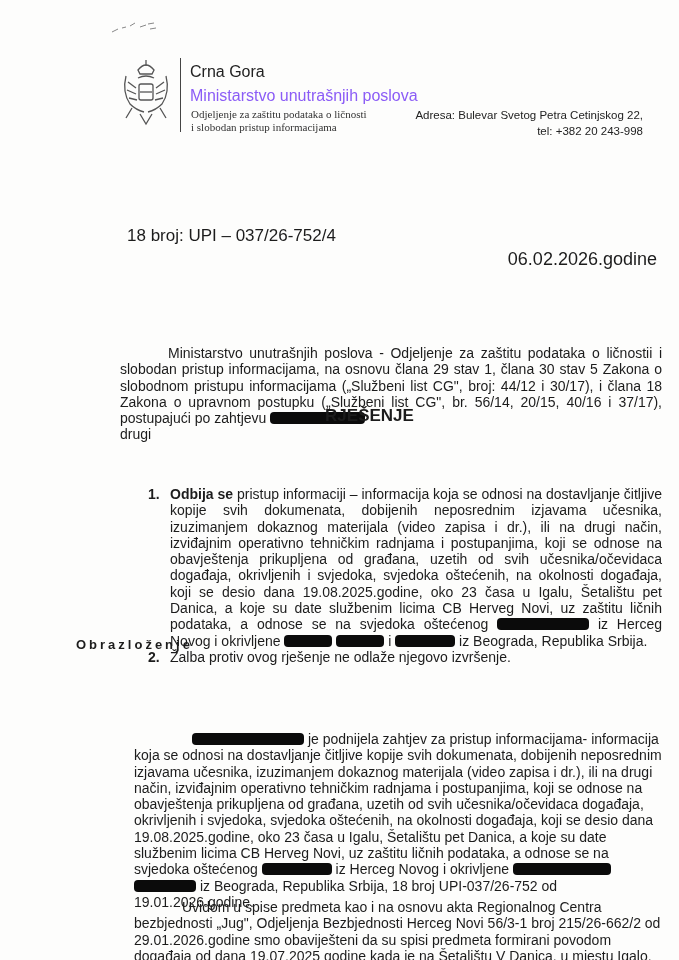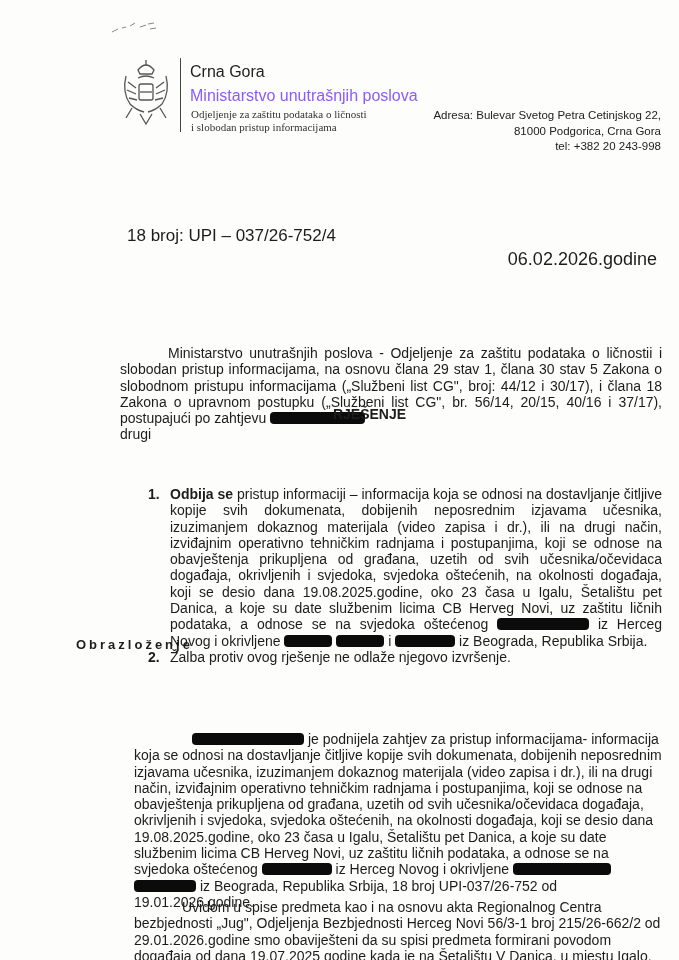--- a/index.html
+++ b/index.html
@@ -5,28 +5,28 @@
   html, body { margin:0; padding:0; }
   body { width:679px; height:960px; background:#fdfdfc; position:relative; overflow:hidden;
          font-family:"Liberation Sans", sans-serif; color:#1c1c1c; }
   .abs { position:absolute; }
   .scribble { left:110px; top:18px; width:60px; height:18px; }
   .crest { left:118px; top:58px; width:56px; height:70px; }
   .vline { left:180px; top:58px; width:1px; height:74px; background:#444; }
   .hdr1 { left:190px; top:63px; font-size:16px; color:#222; }
   .hdr2 { left:190px; top:87px; font-size:16px; color:#8b5cf6; }
   .hdr3 { left:191px; top:108px; font-family:"Liberation Serif", serif; font-weight:normal; font-size:11px; line-height:13px; color:#333; }
-  .addr { right:18px; top:108px; text-align:right; font-size:11.5px; line-height:15.5px; color:#222; }
+  .addr { right:36px; top:108px; text-align:right; font-size:11.5px; line-height:15.5px; color:#222; }
   .ref { left:127px; top:226px; font-size:17px; }
   .date { right:22px; top:249px; font-size:18px; }
   .para { font-size:14px; line-height:16.3px; text-align:justify;margin-top:48px; }
   .p1 { left:120px; top:297px; width:542px; }
   .indent { text-indent:48px; }
   .redact { display:inline-block; background:#0b0b0b; height:12px; vertical-align:-1px; border-radius:4px; }
-  .title-r { left:0; width:100%; top:406px; text-align:center; font-weight:bold; font-size:14px; padding-left:60px; box-sizing:border-box; }
+  .title-r { left:0; width:100%; top:406px; text-align:center; font-weight:bold; font-size:17px; padding-left:60px; box-sizing:border-box; }
   .list { left:148px; top:438px; width:514px; }
   .li { position:relative; padding-left:22px; }
   .li .num { position:absolute; left:0; top:0; font-weight:bold; }
   .title-o { left:0; width:100%; top:637px; text-align:left; font-weight:bold; font-size:13px; letter-spacing:3px; padding-left:76px; box-sizing:border-box; }
   .p2 { left:134px; top:683px; width:528px; text-align:left; }
   .p3 { left:134px; top:851px; width:528px; text-align:left; }
   b { font-weight:bold; }
 </style>
 </head>
 <body>
@@ -55,21 +55,20 @@
 
 <div class="abs hdr1">Crna Gora</div>
 <div class="abs hdr2">Ministarstvo unutrašnjih poslova</div>
 <div class="abs hdr3">
   <div>Odjeljenje za zaštitu podataka o ličnosti</div>
   <div>i slobodan pristup informacijama</div>
 </div>
 
 <div class="abs addr">
   <div>Adresa: Bulevar Svetog Petra Cetinjskog 22,</div>
-  <div>81000 Podgorica, Crna Gora</div>
   <div>tel: +382 20 243-998</div>
 </div>
 
 <div class="abs ref">18 broj: UPI – 037/26-752/4</div>
 <div class="abs date">06.02.2026.godine</div>
 
 <div class="abs para p1 indent">
   <span>Ministarstvo unutrašnjih poslova - Odjeljenje za zaštitu podataka o ličnostii i slobodan pristup informacijama, na osnovu člana 29 stav 1, člana 30 stav 5 Zakona o slobodnom pristupu informacijama („Službeni list CG", broj: 44/12 i 30/17), i člana 18 Zakona o upravnom postupku („Službeni list CG", br. 56/14, 20/15, 40/16 i 37/17), postupajući po zahtjevu</span>
   <span class="redact" style="width:95px"></span><br>
   <span>drugi</span>

